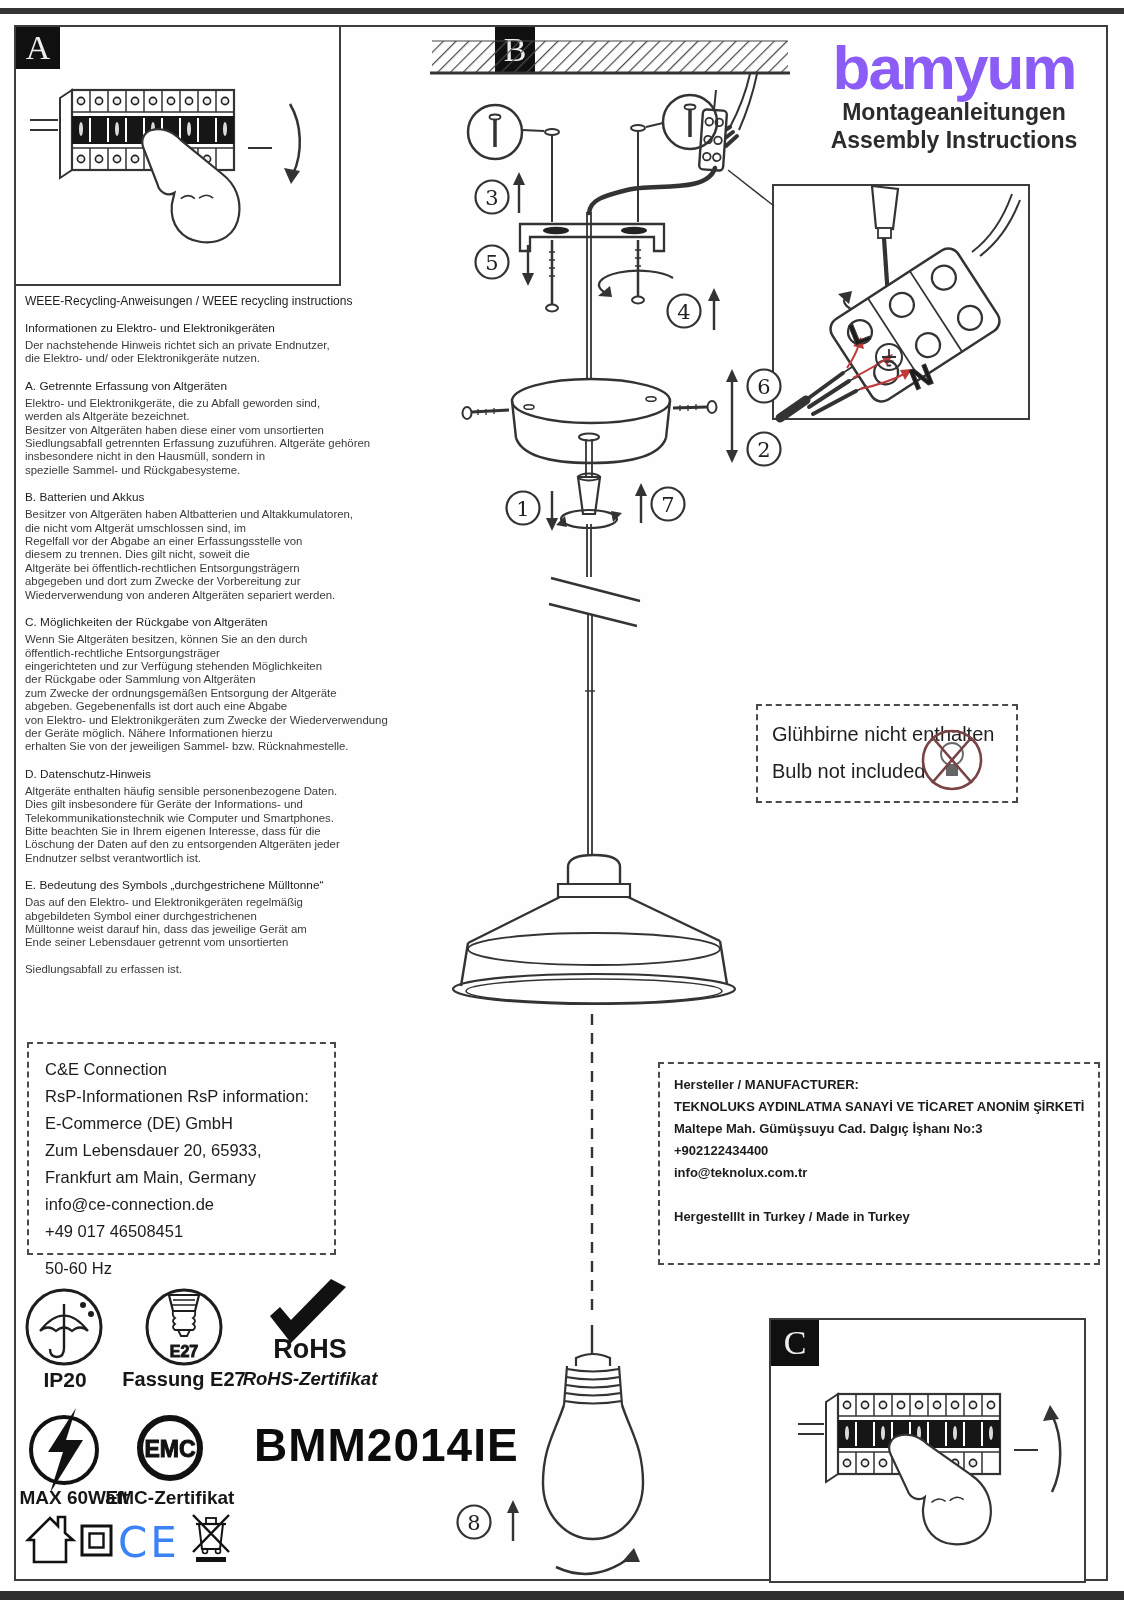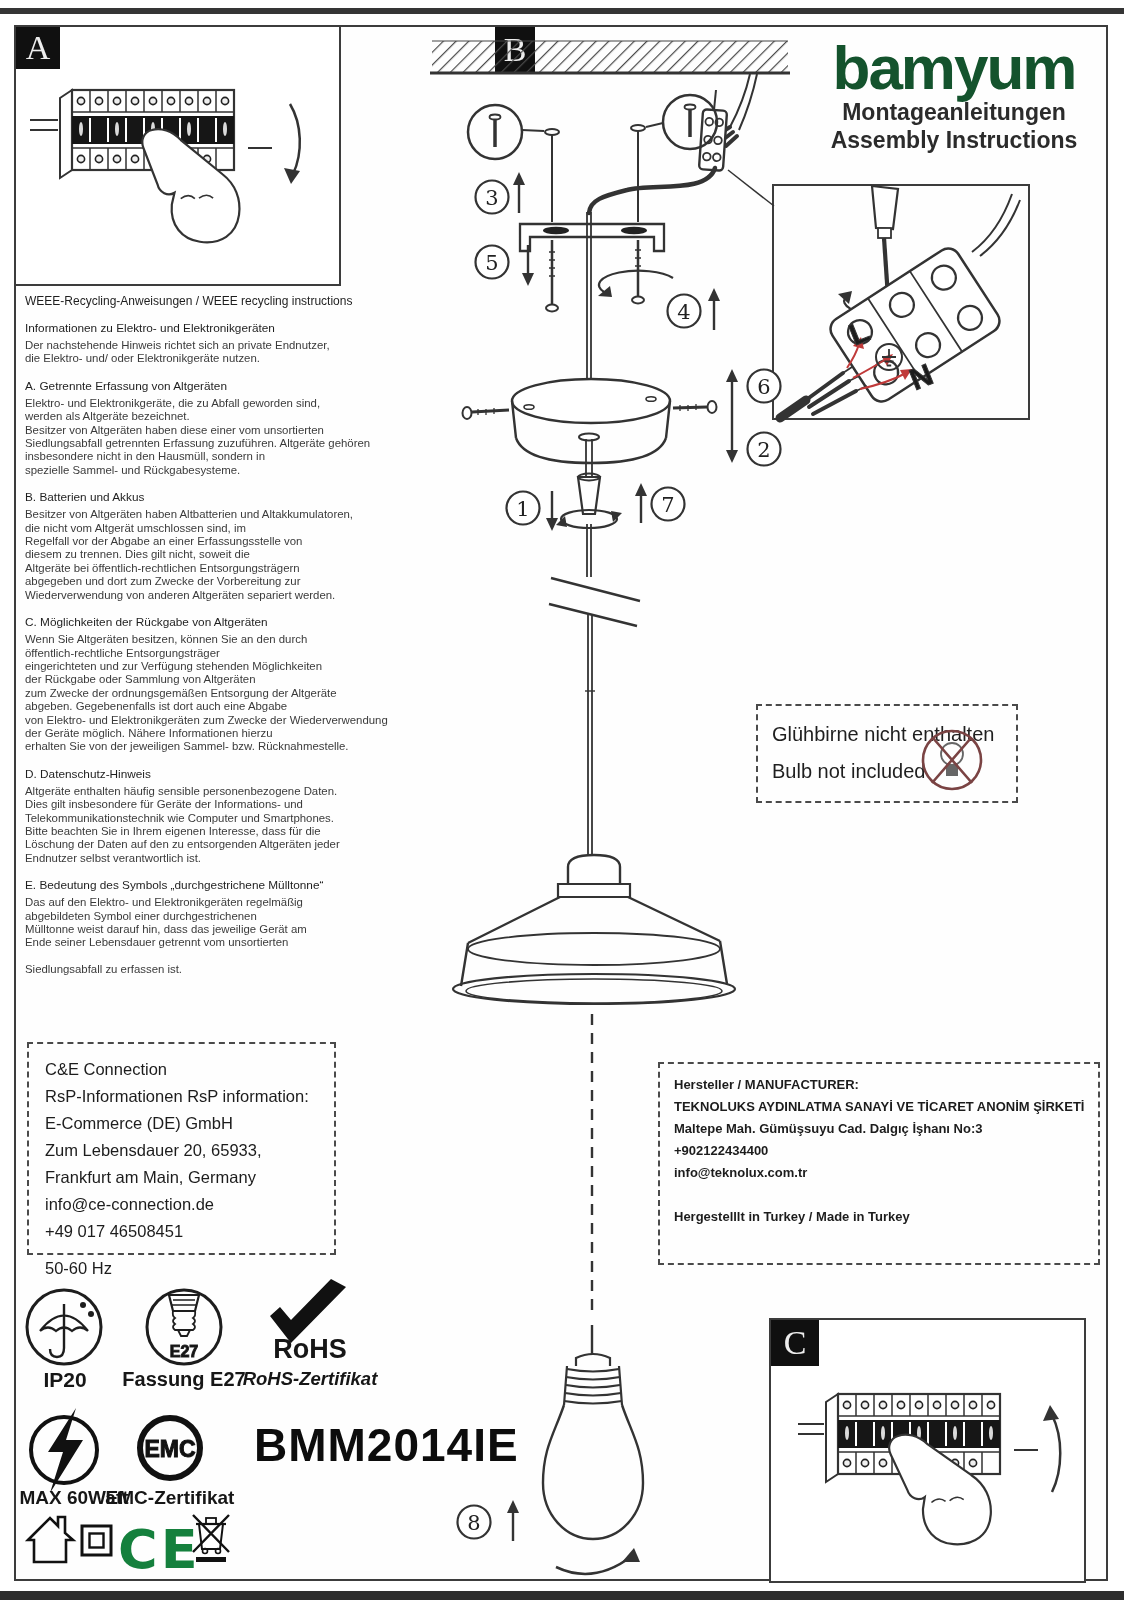--- a/index.html
+++ b/index.html
@@ -5,38 +5,38 @@
   html,body{margin:0;padding:0;background:#fff;}
   #page{position:relative;width:1124px;height:1600px;background:#fff;overflow:hidden;
         font-family:"Liberation Sans", sans-serif;color:#222;}
   .abs{position:absolute;}
   .strip{left:0;width:1124px;background:#353535;}
   .doc-frame{left:14px;top:25px;width:1094px;height:1556px;border:2.5px solid #3c3c3c;box-sizing:border-box;background:#fefefe;}
   .panel-box{border:2.2px solid #3c3c3c;box-sizing:border-box;background:#fff;}
   .label-square{background:#101010;color:#ededed;font-family:"Liberation Serif", serif;
                 display:flex;align-items:center;justify-content:center;font-size:34px;}
   .header-block{left:806px;top:38px;width:296px;text-align:center;}
-  .brand{font-size:62px;font-weight:800;letter-spacing:-2px;color:#14532d;line-height:60px;}
+  .brand{font-size:62px;font-weight:800;letter-spacing:-2px;color:#8b5cf6;line-height:60px;}
   .header-sub{font-size:23px;font-weight:700;color:#2b2b2b;line-height:28px;}
   .weee{left:25px;top:294px;width:424px;}
   .weee-title{font-size:12px;font-weight:400;color:#1e1e1e;margin-bottom:9px;}
   .weee h4{font-size:11.8px;font-weight:400;color:#1e1e1e;margin:13px 0 4px 0;}
   .weee p{font-size:11.4px;line-height:13.4px;color:#3a3a3a;margin:0;white-space:pre-line;}
   .dashed-box{border:2px dashed #4a4a4a;box-sizing:border-box;background:transparent;}
   .bulb-box{left:756px;top:704px;width:262px;height:99px;padding:10px 0 0 14px;}
   .bulb-box .ln{font-size:20px;font-weight:500;color:#1f1f1f;line-height:37px;}
   .rsp-box{left:27px;top:1042px;width:309px;height:213px;padding:12px 0 0 16px;}
   .rsp-box .ln{font-size:16.5px;font-weight:500;color:#1c1c1c;line-height:27px;}
   .rsp-gap{margin-top:10px;}
   .mfr-box{left:658px;top:1062px;width:442px;height:203px;padding:10px 0 0 14px;}
   .mfr-box .ln{font-size:13px;font-weight:700;color:#1c1c1c;line-height:22px;}
   .mfr-made{margin-top:22px;}
   .cert-label{font-weight:700;color:#161616;text-align:center;}
   .model-text{left:254px;top:1418px;font-size:46px;font-weight:800;letter-spacing:1px;color:#0c0c0c;}
-  .ce-text{left:118px;top:1518px;font-size:54px;font-weight:700;letter-spacing:3px;color:#15803d;
+  .ce-text{left:118px;top:1518px;font-size:42px;font-weight:400;letter-spacing:3px;color:#3b82f6;
            font-family:"DejaVu Sans", sans-serif;}
   svg text{font-family:"DejaVu Serif", serif;}
   svg .lbl{font-family:"Liberation Sans", sans-serif;font-weight:bold;}
 </style>
 </head>
 <body>
 
 <div id="page">
 
   <div class="abs strip" style="top:8px;height:6px;"></div>

